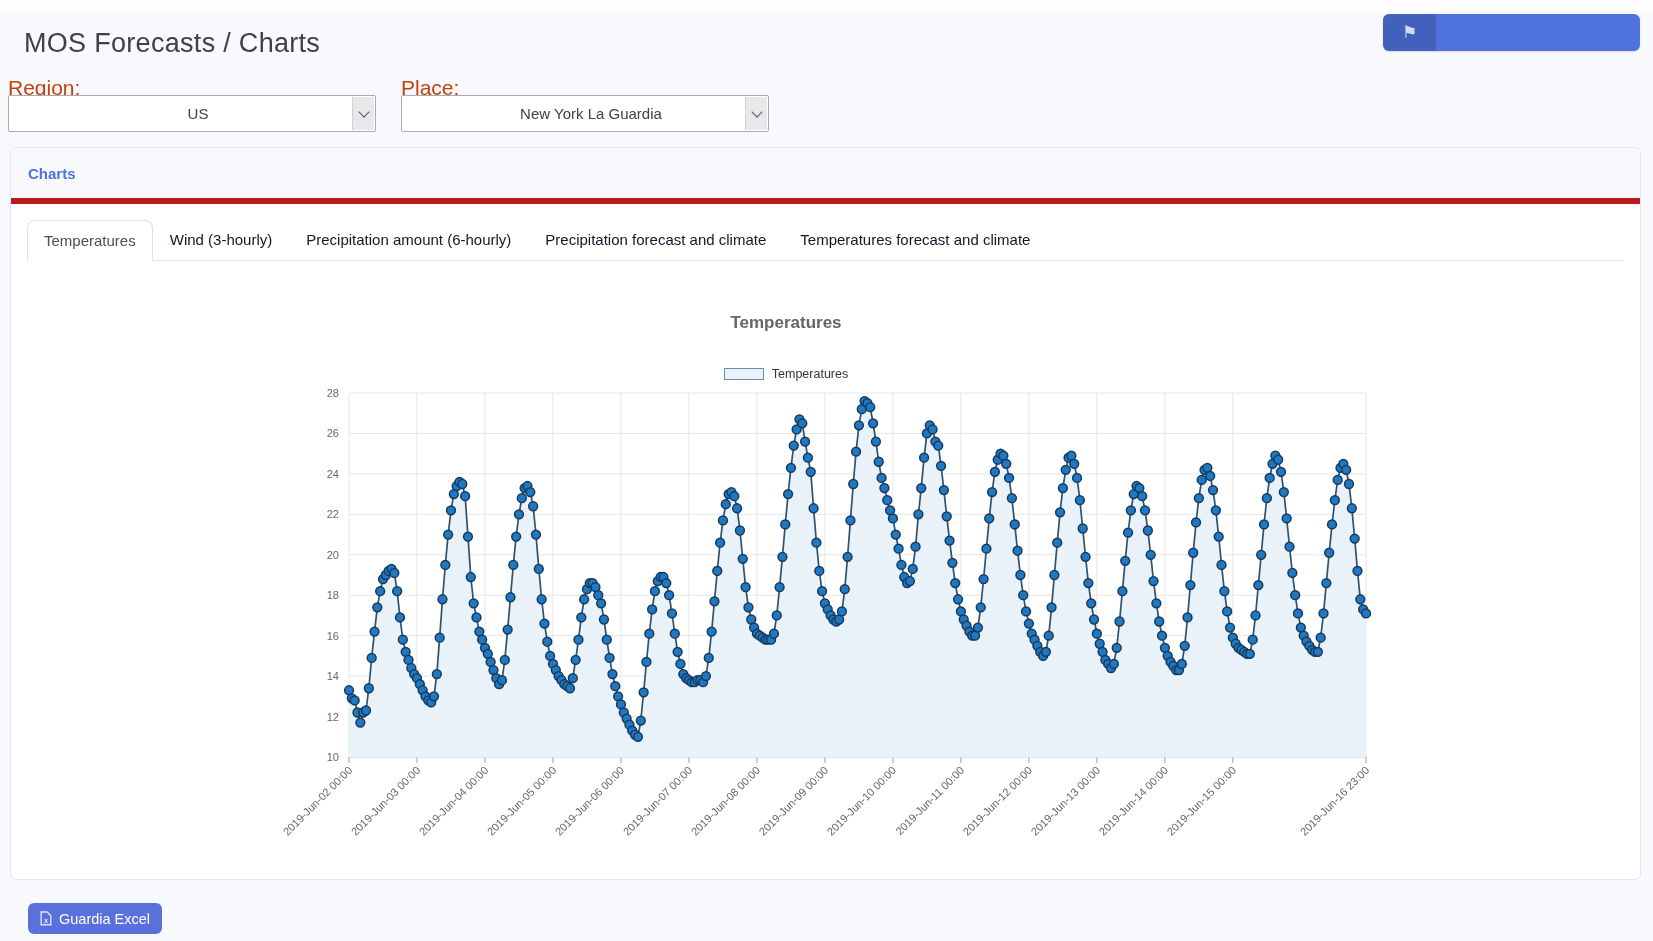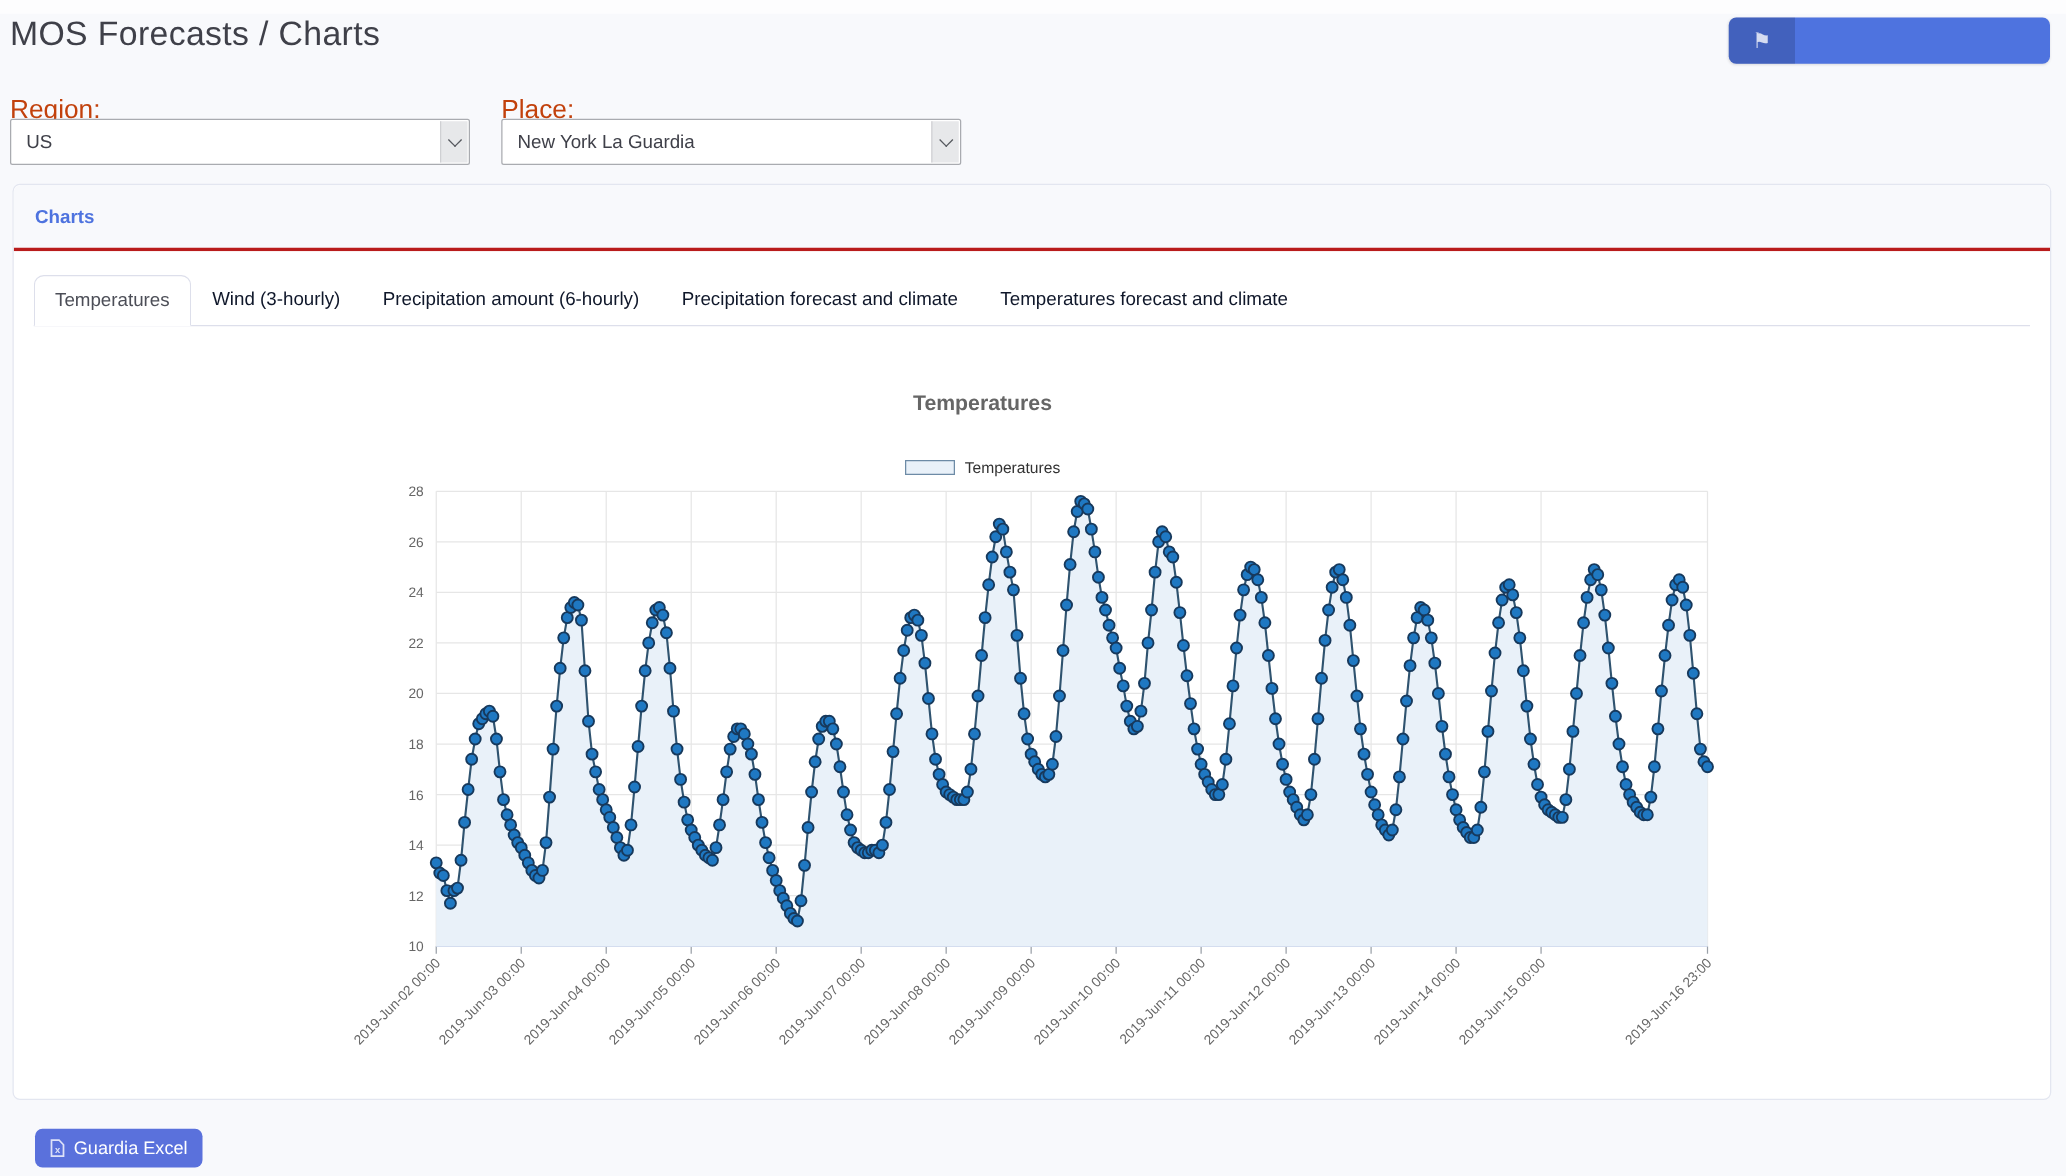--- a/index.html
+++ b/index.html
@@ -3,55 +3,55 @@
 <meta charset="utf-8">
 <style>
   html,body{margin:0;padding:0}
   body{
     width:1653px;height:941px;position:relative;overflow:hidden;
     background:#f8f9fc;color:#3a3b45;
     font-family:"Liberation Sans",sans-serif;
   }
   .top-strip{position:absolute;top:0;left:0;width:100%;height:11px;background:#fdfdfe}
   .page-title{
-    position:absolute;left:8px;top:12px;margin:0;
+    position:absolute;left:8px;top:12px;margin:16px;
     font-size:27px;font-weight:500;color:#3f4049;letter-spacing:.3px;
   }
   
   .ql-btn{
     position:absolute;left:1383px;top:14px;width:257px;height:37px;
     background:#4e73df;border:none;border-radius:6px;padding:0;cursor:pointer;
     display:flex;align-items:stretch;box-shadow:0 1px 2px rgba(58,59,69,.15);
     font-family:inherit;
   }
   .ql-btn .icon-seg{
     width:53px;background:rgba(0,0,0,.15);border-radius:6px 0 0 6px;
     display:flex;align-items:center;justify-content:center;
     color:rgba(255,255,255,.78);font-size:17px;
   }
   .ql-btn .lbl{flex:1;display:flex;align-items:center;justify-content:center;color:#fff;font-size:16px}
   
   .filter-label{position:absolute;font-size:21px;color:#c2410c}
   .sel{
     position:absolute;width:368px;height:37px;background:#fff;
     border:1px solid #a9abb0;border-radius:2px;box-sizing:border-box;
-    display:flex;align-items:center;padding-left:12px;font-size:15px;color:#3f4049;cursor:pointer;
+    display:flex;align-items:center;padding-left:12px;font-size:15px;color:#3f4049;cursor:pointer;justify-content:center;
   }
   .sel .arrow{
     position:absolute;right:1px;top:1px;bottom:1px;width:21px;background:#e7e8ea;
     border-left:1px solid #cfd0d3;display:flex;align-items:center;justify-content:center;
   }
   .chev{width:7px;height:7px;border-right:1.6px solid #54575d;border-bottom:1.6px solid #54575d;transform:rotate(45deg);margin-top:-3px}
   
   .card{
     position:absolute;left:10px;top:147px;width:1631px;height:733px;
     background:#fff;border:1px solid #e3e6f0;border-radius:6px;box-sizing:border-box;
   }
   .card-header{
-    height:50px;background:#f8f9fc;border-bottom:3px solid #b91c1c;border-radius:6px 6px 0 0;
+    height:50px;background:#f8f9fc;border-bottom:6px solid #b91c1c;border-radius:6px 6px 0 0;
     display:flex;align-items:center;padding-left:17px;font-weight:bold;font-size:15px;color:#4e73df;
   }
   .tabs{position:absolute;left:16px;right:16px;top:71px;display:flex;align-items:flex-end;border-bottom:1px solid #dddfeb}
   .tab{
     padding:11px 16px;font-size:15px;color:#0f172a;background:transparent;
     border:1px solid transparent;cursor:pointer;font-family:inherit;white-space:nowrap;
   }
   .tab.active{
     background:#fff;border-color:#dddfeb;border-bottom:1px solid #fff;margin-bottom:-1px;
     border-radius:8px 8px 0 0;color:#4c4e57;

